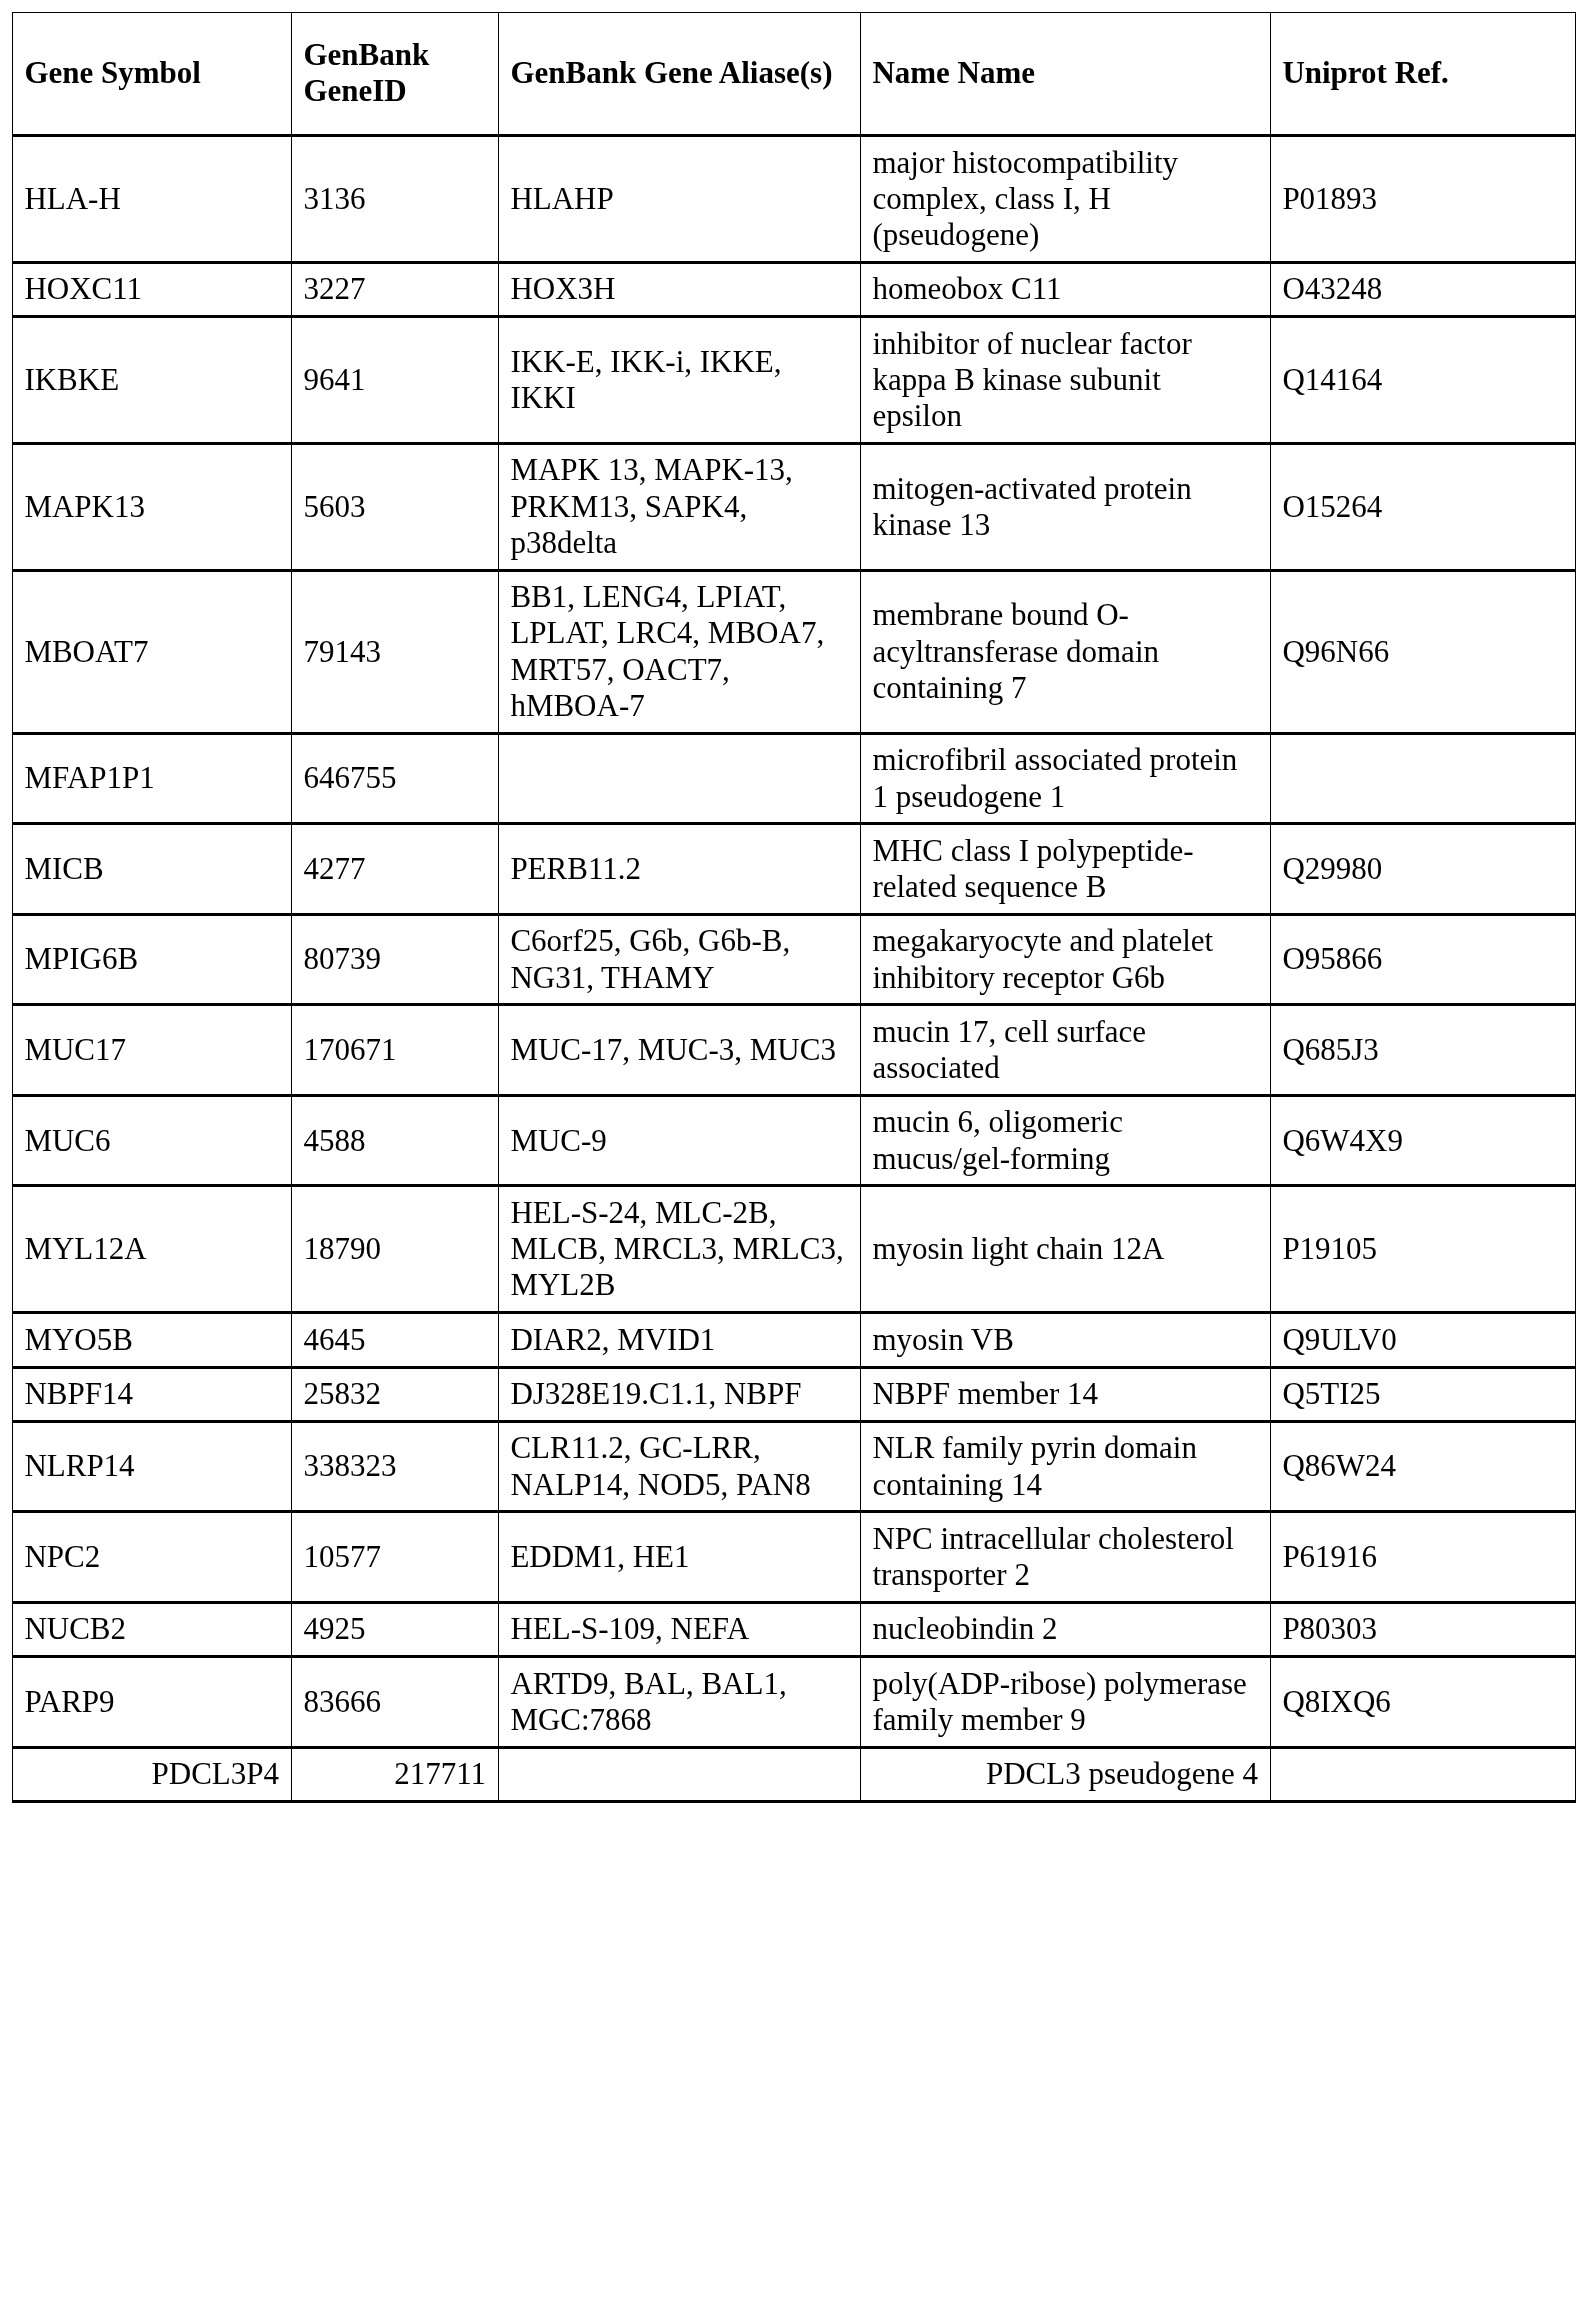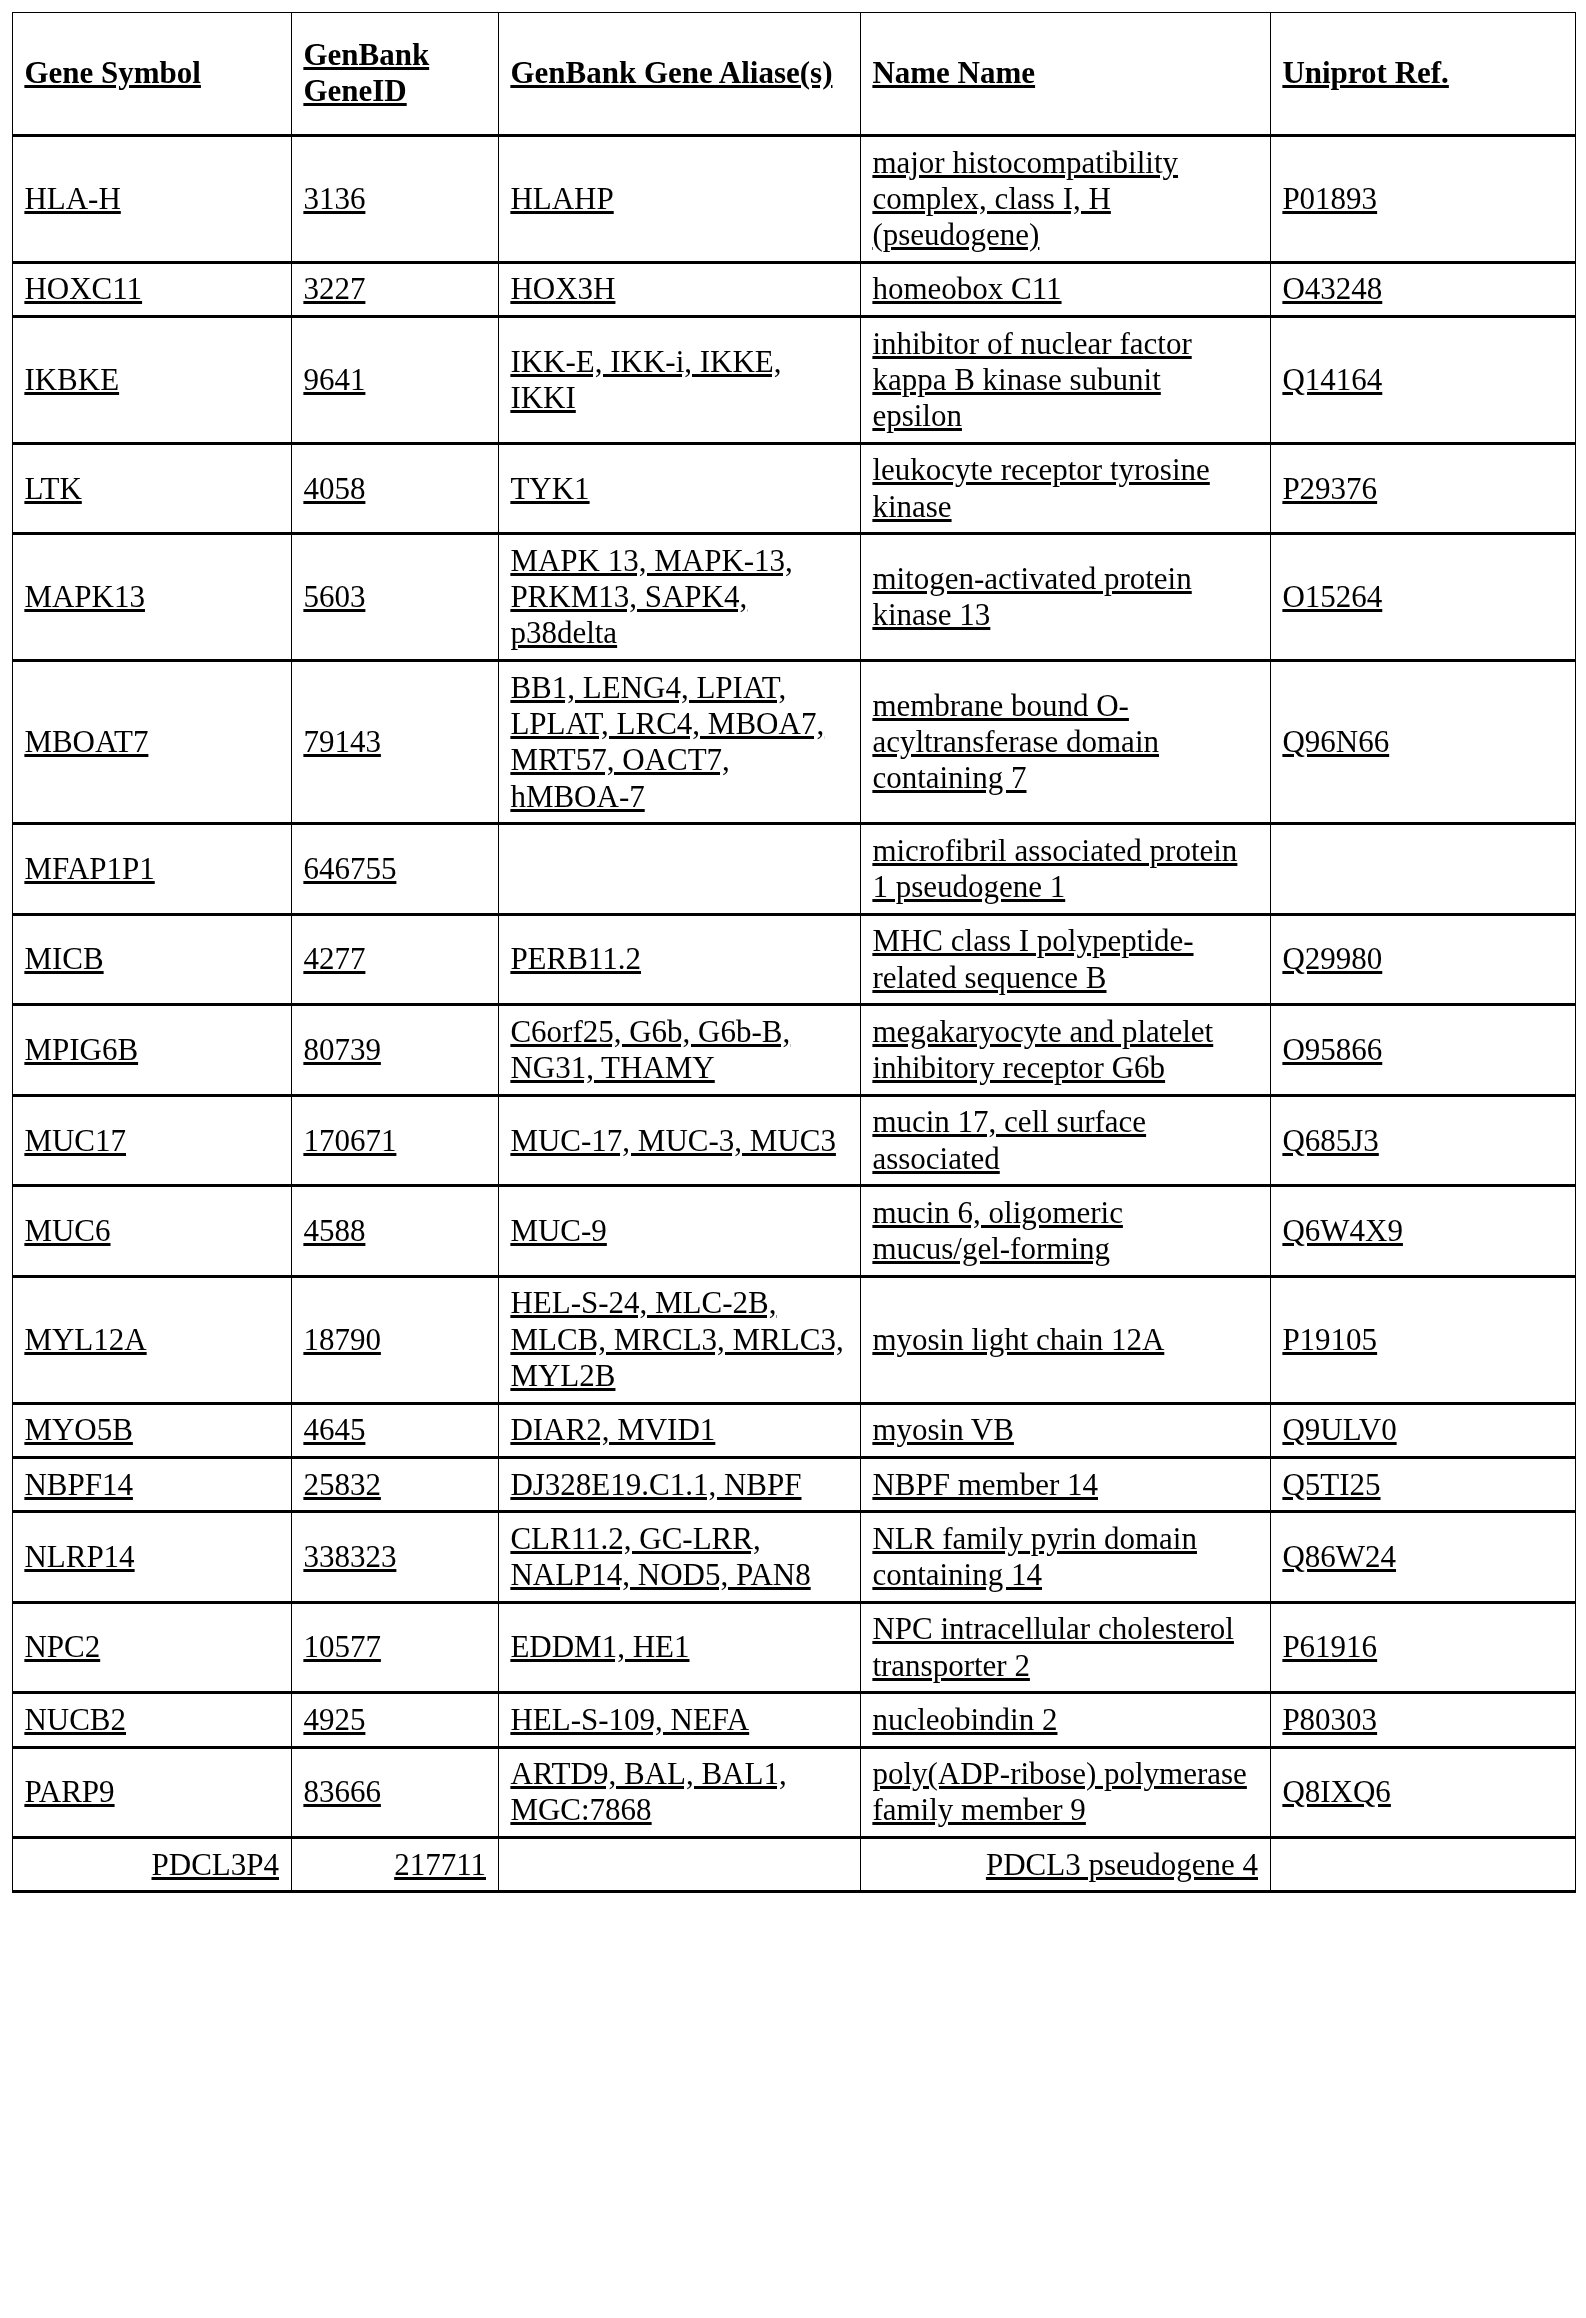--- a/index.html
+++ b/index.html
@@ -15,21 +15,20 @@
     color: #000000;
     overflow: hidden;
   }
 
   .sheet {
     width: 1423px;
     height: 2319px;
     position: relative;
     box-sizing: border-box;
     padding: 11.7px 11.7px 11.7px 11.7px;
-    text-decoration: underline;
   }
 
   table.gene-table {
     border-collapse: collapse;
     table-layout: fixed;
     width: 1564px;
     margin: 0;
     border: 0;
   }
 
@@ -112,27 +111,20 @@
           <td>O43248</td>
         </tr>
         <tr class="thick-top">
           <td>IKBKE</td>
           <td>9641</td>
           <td>IKK-E, IKK-i, IKKE, IKKI</td>
           <td>inhibitor of nuclear factor kappa B kinase subunit epsilon</td>
           <td>Q14164</td>
         </tr>
         <tr class="thick-top">
-          <td>LTK</td>
-          <td>4058</td>
-          <td>TYK1</td>
-          <td>leukocyte receptor tyrosine kinase</td>
-          <td>P29376</td>
-        </tr>
-        <tr class="thick-top">
           <td>MAPK13</td>
           <td>5603</td>
           <td>MAPK 13, MAPK-13, PRKM13, SAPK4, p38delta</td>
           <td>mitogen-activated protein kinase 13</td>
           <td>O15264</td>
         </tr>
         <tr class="thick-top">
           <td>MBOAT7</td>
           <td>79143</td>
           <td>BB1, LENG4, LPIAT, LPLAT, LRC4, MBOA7, MRT57, OACT7, hMBOA-7</td>

